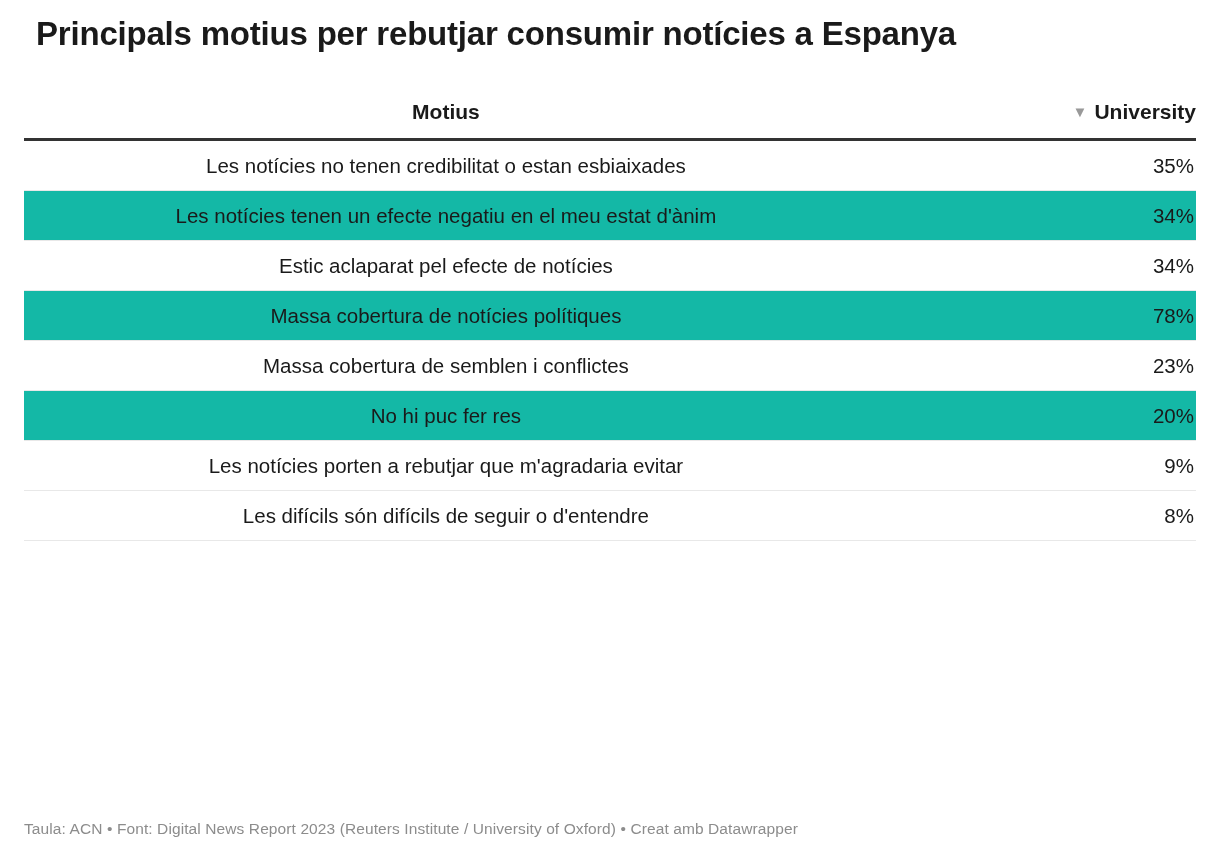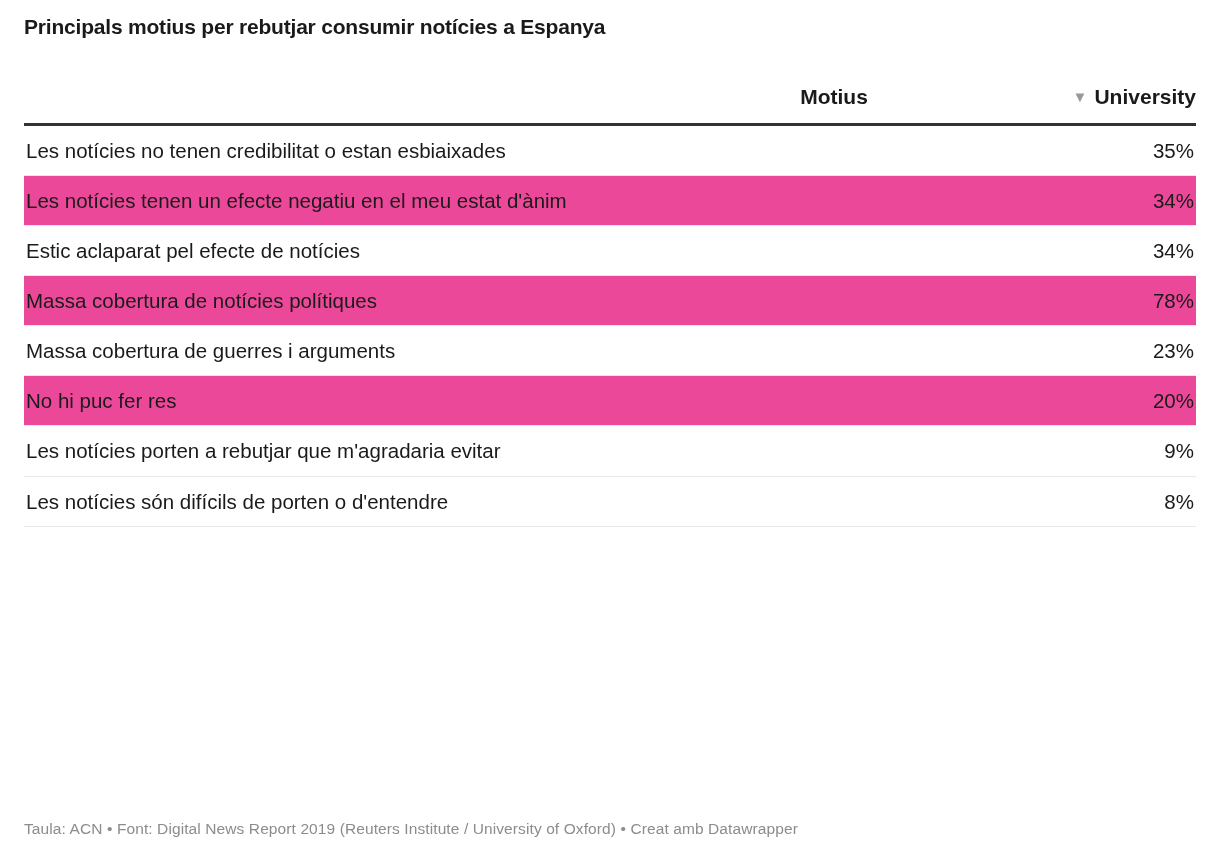--- a/index.html
+++ b/index.html
@@ -15,42 +15,42 @@
     -webkit-font-smoothing: antialiased;
   }
   .page {
     width: 1220px;
     height: 860px;
     box-sizing: border-box;
     padding: 14px 24px 0 24px;
     position: relative;
   }
   .title {
-    font-size: 21px;
+    font-size: 33px;
     font-weight: bold;
     letter-spacing: -0.2px;
     line-height: 1.2;
-    margin: 0 0 0 0;
+    margin: 0 0 0 12px;
     color: #1a1a1a;
   }
   table.data-table {
     width: 100%;
     border-collapse: collapse;
     margin-top: 46px;
     table-layout: fixed;
   }
   table.data-table th {
     font-size: 21px;
     font-weight: bold;
     color: #1a1a1a;
     padding: 0 0 14px 0;
     vertical-align: bottom;
   }
   th.col-motius {
-    text-align: right;
+    text-align: center;
     padding-left: 2px;
   }
   th.col-pct {
     text-align: right;
     padding-right: 2px;
     white-space: nowrap;
   }
   .sort-caret {
     display: inline-block;
     color: #999999;
@@ -63,30 +63,30 @@
   }
   table.data-table td {
     font-size: 20.5px;
     line-height: 1.32;
     color: #1a1a1a;
     padding: 11px 2px 11px 2px;
     vertical-align: middle;
     border-bottom: 1px solid #e8e8e8;
   }
   td.cell-motiu {
-    text-align: left;
+    text-align: center;
     width: 72%;
   }
   td.cell-pct {
     text-align: right;
     white-space: nowrap;
     width: 28%;
   }
   tbody tr.alt {
-    background: #ec4899;
+    background: #14b8a6;
   }
   .footer {
     position: absolute;
     left: 24px;
     bottom: 22px;
     font-size: 15.5px;
     color: #8c8c8c;
     letter-spacing: 0.1px;
   }
 </style>
@@ -123,33 +123,33 @@
       </tr>
       <tr>
         <td class="cell-motiu">Estic aclaparat pel efecte de notícies</td>
         <td class="cell-pct">34%</td>
       </tr>
       <tr class="alt">
         <td class="cell-motiu">Massa cobertura de notícies polítiques</td>
         <td class="cell-pct">78%</td>
       </tr>
       <tr>
-        <td class="cell-motiu">Massa cobertura de guerres i arguments</td>
+        <td class="cell-motiu">Massa cobertura de semblen i conflictes</td>
         <td class="cell-pct">23%</td>
       </tr>
       <tr class="alt">
         <td class="cell-motiu">No hi puc fer res</td>
         <td class="cell-pct">20%</td>
       </tr>
       <tr>
         <td class="cell-motiu">Les notícies porten a rebutjar que m'agradaria evitar</td>
         <td class="cell-pct">9%</td>
       </tr>
       <tr>
-        <td class="cell-motiu">Les notícies són difícils de porten o d'entendre</td>
+        <td class="cell-motiu">Les difícils són difícils de seguir o d'entendre</td>
         <td class="cell-pct">8%</td>
       </tr>
     </tbody>
   </table>
 
-  <div class="footer">Taula: ACN • Font: Digital News Report 2019 (Reuters Institute / University of Oxford) • Creat amb Datawrapper</div>
+  <div class="footer">Taula: ACN • Font: Digital News Report 2023 (Reuters Institute / University of Oxford) • Creat amb Datawrapper</div>
 
 </div>
 
 </body></html>

